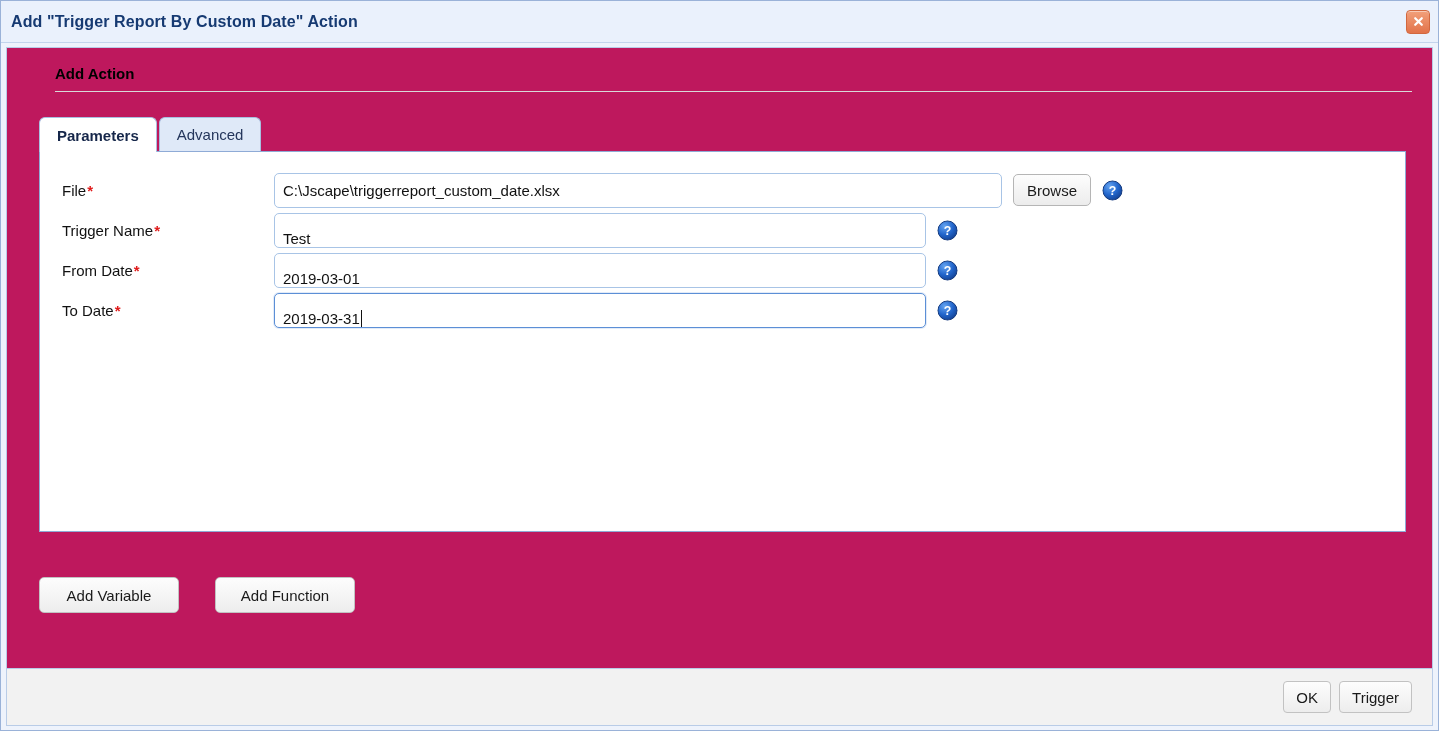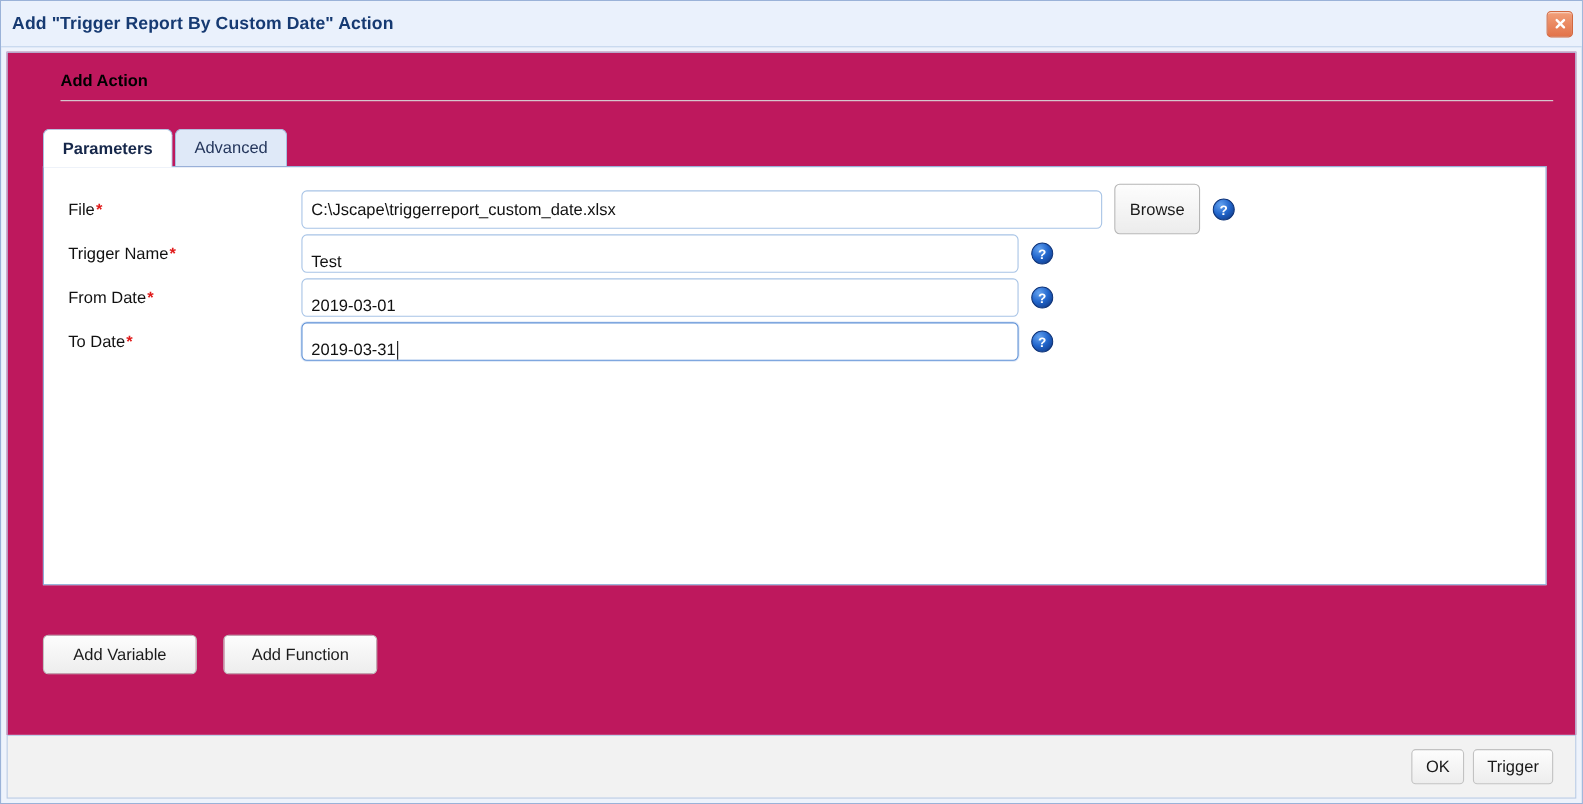--- a/index.html
+++ b/index.html
@@ -190,21 +190,21 @@
     display: inline-block;
     width: 1px;
     height: 17px;
     background: #111111;
     margin-left: 1px;
   }
 
   .browse-btn {
     box-sizing: border-box;
     margin-left: 11px;
-    height: 46px;
+    height: 32px;
     padding: 0 13px;
     border: 1px solid #b5b5b5;
     border-radius: 5px;
     background: linear-gradient(#fdfdfd, #ececec);
     font-family: "Liberation Sans", sans-serif;
     font-size: 15px;
     color: #1a1a1a;
     cursor: pointer;
     display: flex;
     align-items: center;
@@ -217,21 +217,21 @@
     flex: 0 0 21px;
     border-radius: 50%;
     cursor: pointer;
     display: block;
   }
 
   
   .action-buttons {
     padding: 45px 0 0 32px;
     display: flex;
-    gap: 24px;
+    gap: 36px;
   }
   .btn {
     box-sizing: border-box;
     height: 36px;
     min-width: 140px;
     padding: 0 16px;
     border: 1px solid #c2c2c2;
     border-radius: 5px;
     background: linear-gradient(#fdfdfd, #ededed);
     font-family: "Liberation Sans", sans-serif;

